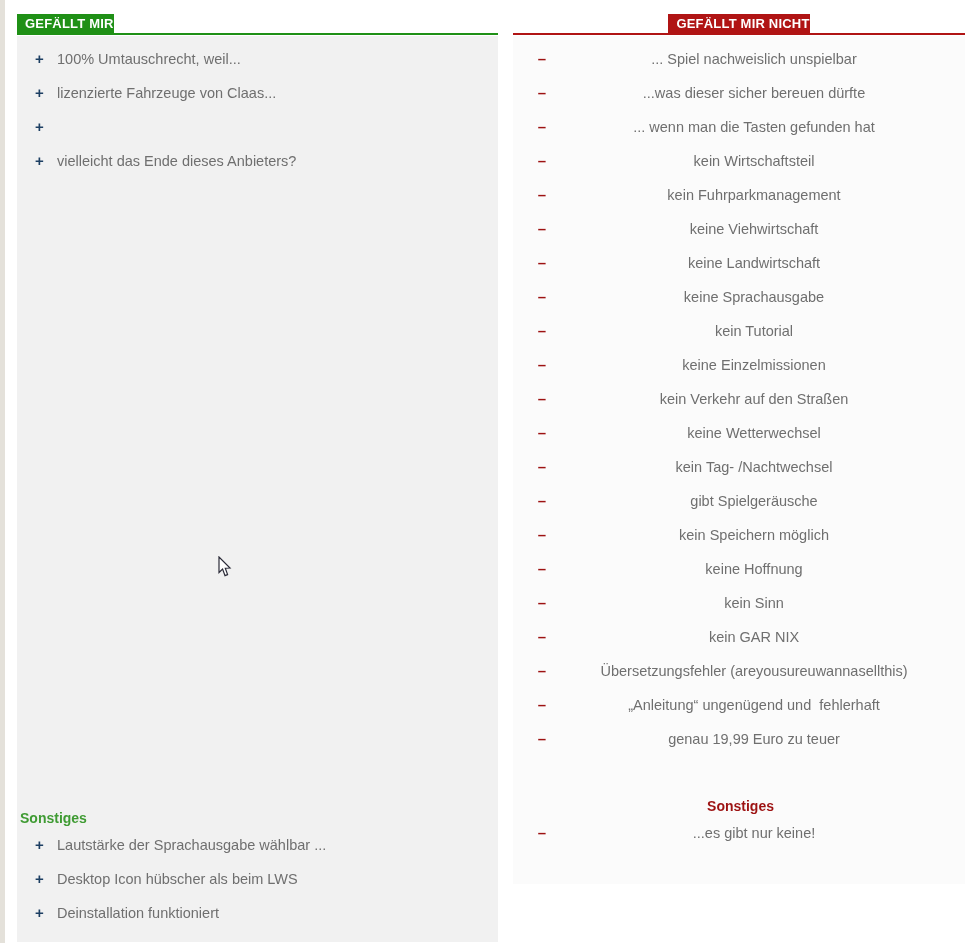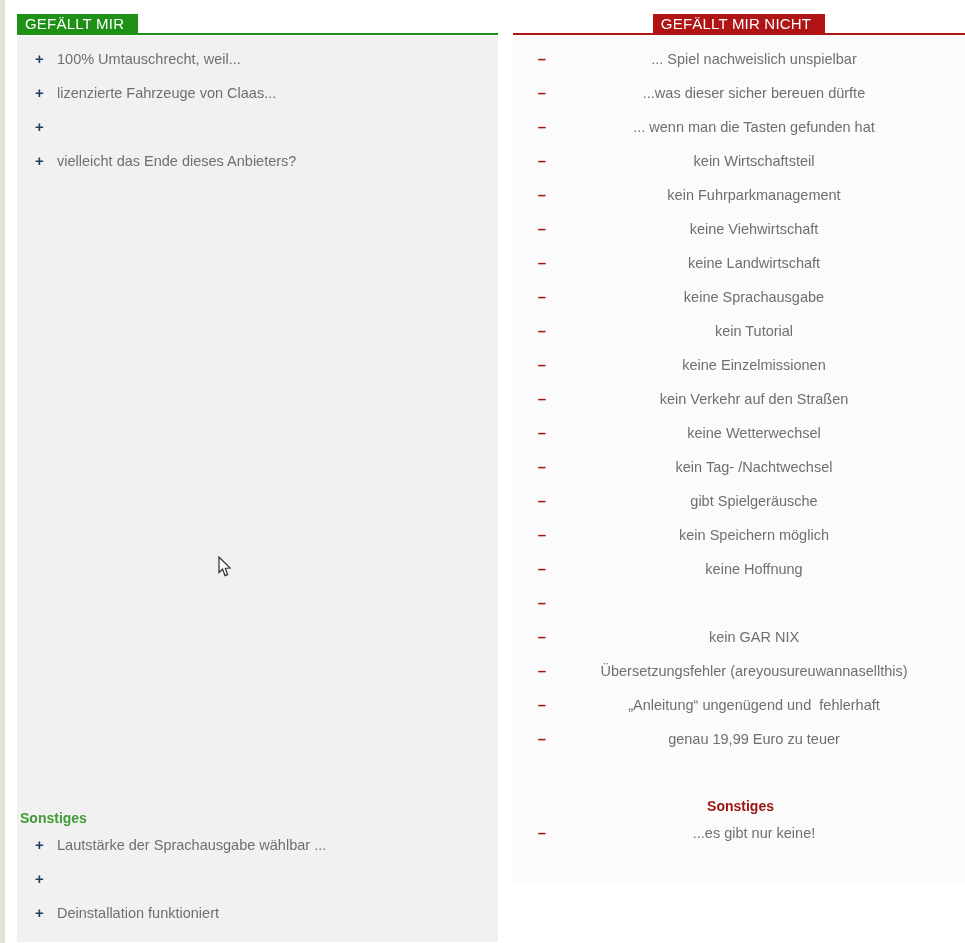--- a/index.html
+++ b/index.html
@@ -40,24 +40,24 @@
 
   
   .panel-head {
     position: relative;
     height: 36px;
     padding-top: 14px;
   }
   .badge {
     display: inline-block;
     color: #ffffff;
-    font-size: 15px;
-    font-weight: normal;
+    font-size: 13px;
+    font-weight: bold;
     letter-spacing: 0.2px;
-    padding: 3px 14px 4px 8px;
+    padding: 3px 0 4px 8px;
     line-height: 14px;
     vertical-align: top;
   }
   .badge.green { background: #1f9016; }
   .badge.red   { background: #b01414; }
 
   .head-rule {
     position: absolute;
     left: 0;
     bottom: 1px;
@@ -163,20 +163,21 @@
 
       <div class="sub-head green">Sonstiges</div>
 
       <ul class="list">
         <li class="list-item">
           <span class="sign plus">+</span>
           <span class="item-text">Lautstärke der Sprachausgabe wählbar ...</span>
         </li>
         <li class="list-item">
           <span class="sign plus">+</span>
+          <span class="item-text">Desktop Icon hübscher als beim LWS</span>
         </li>
         <li class="list-item">
           <span class="sign plus">+</span>
           <span class="item-text">Deinstallation funktioniert</span>
         </li>
       </ul>
 
     </div>
   </div>
 
@@ -249,20 +250,21 @@
         <li class="list-item">
           <span class="sign minus">–</span>
           <span class="item-text">kein Speichern möglich</span>
         </li>
         <li class="list-item">
           <span class="sign minus">–</span>
           <span class="item-text">keine Hoffnung</span>
         </li>
         <li class="list-item">
           <span class="sign minus">–</span>
+          <span class="item-text">kein Sinn</span>
         </li>
         <li class="list-item">
           <span class="sign minus">–</span>
           <span class="item-text">kein GAR NIX</span>
         </li>
         <li class="list-item">
           <span class="sign minus">–</span>
           <span class="item-text">Übersetzungsfehler (areyousureuwannasellthis)</span>
         </li>
         <li class="list-item">

